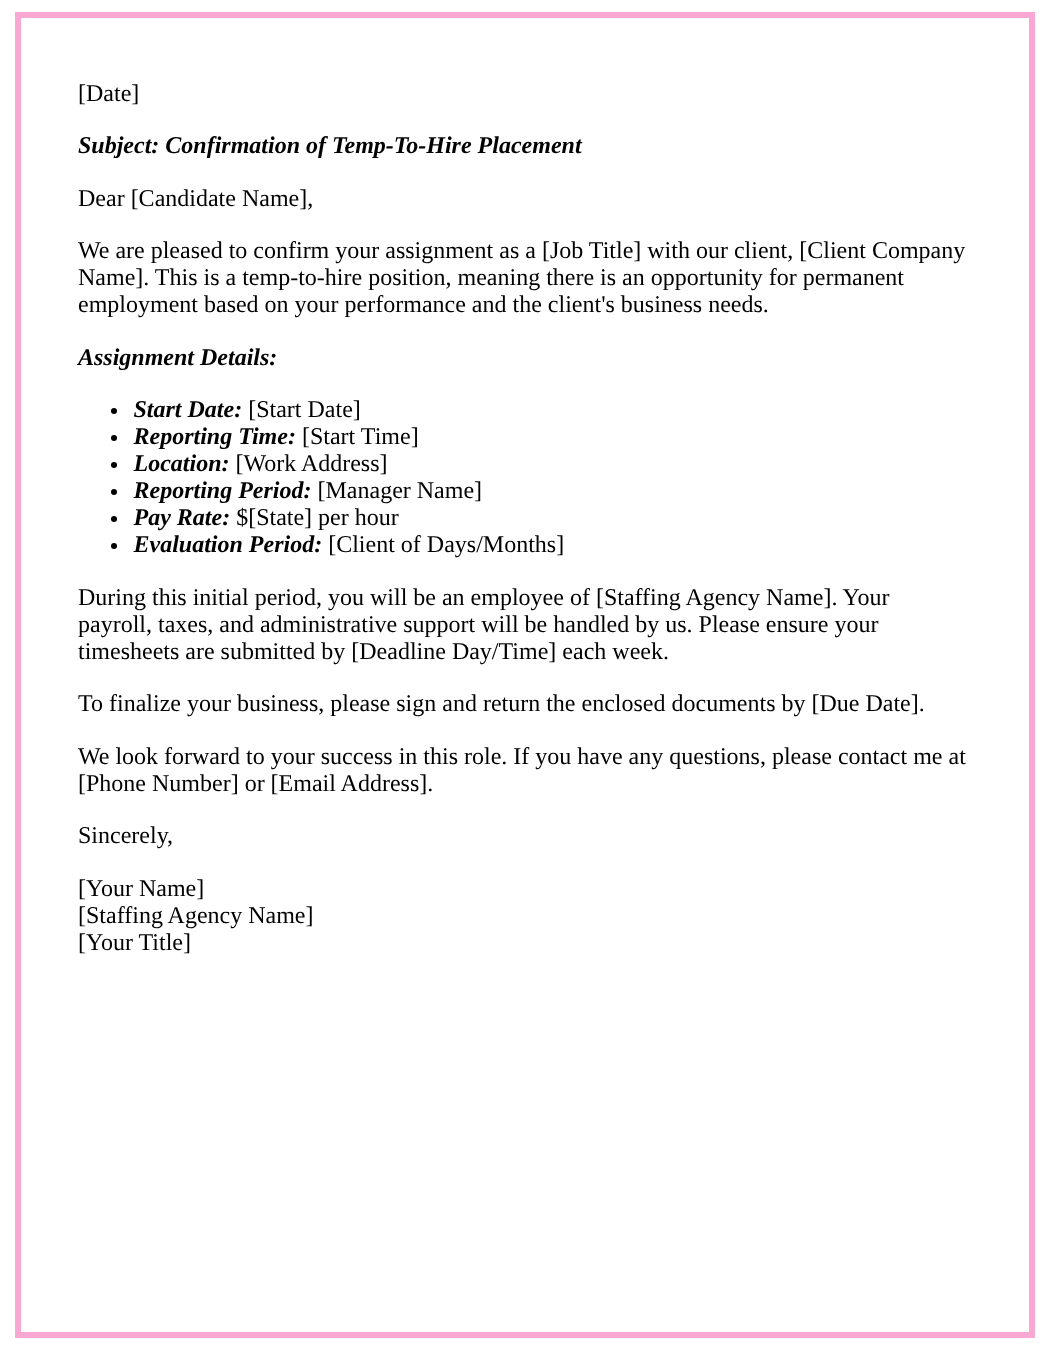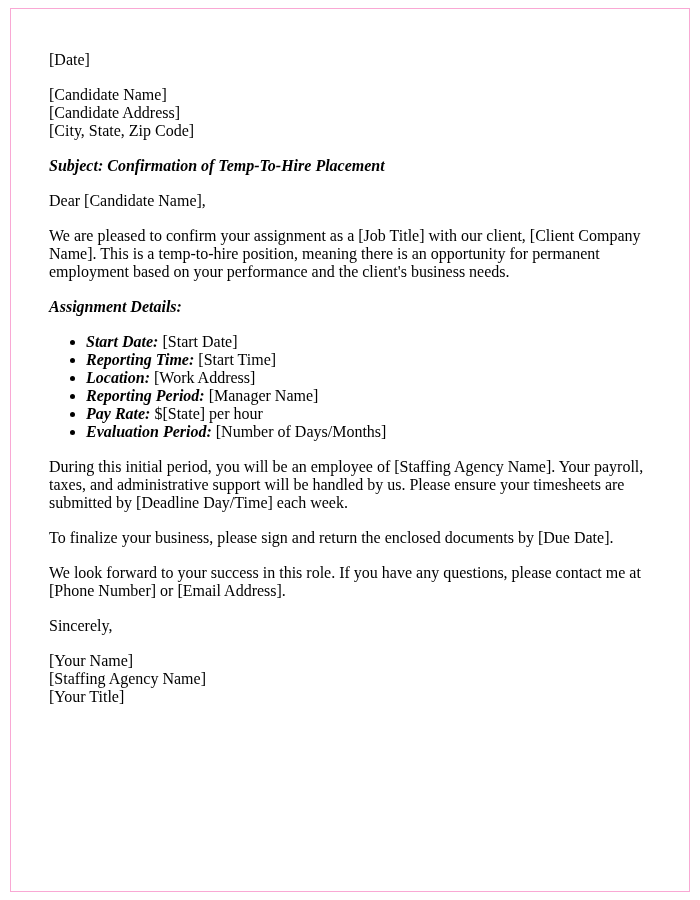--- a/index.html
+++ b/index.html
@@ -14,21 +14,21 @@
       font-family: "Liberation Serif", serif;
       color: #000000;
     }
     .page {
       position: absolute;
       left: 10px;
       top: 8px;
       width: 680px;
       height: 884px;
       box-sizing: border-box;
-      border: 1px solid #f9a8d4;
+      border: 4px solid #f9a8d4;
       padding: 42px 40px 40px 38px;
       background: #ffffff;
     }
     .line, p, li {
       font-size: 16px;
       line-height: 18px;
     }
     p {
       margin: 0 0 17px 0;
     }
@@ -48,25 +48,20 @@
       margin: 0;
     }
   </style>
 </head>
 <body>
 
 <div class="page">
 
   <p>[Date]</p>
 
-  <div class="block">
-    <div class="line">[Candidate Name]</div>
-    <div class="line">[Candidate Address]</div>
-    <div class="line">[City, State, Zip Code]</div>
-  </div>
 
   <p class="bold">Subject: Confirmation of Temp-To-Hire Placement</p>
 
   <p>Dear [Candidate Name],</p>
 
   <p>We are pleased to confirm your assignment as a [Job Title] with our client, [Client Company Name]. This is a temp-to-hire position, meaning there is an opportunity for permanent employment based on your performance and the client's business needs.</p>
 
   <p class="bold">Assignment Details:</p>
 
   <ul class="details">
@@ -79,21 +74,21 @@
     <li>
       <span class="bold">Location:</span><span> [Work Address]</span>
     </li>
     <li>
       <span class="bold">Reporting Period:</span><span> [Manager Name]</span>
     </li>
     <li>
       <span class="bold">Pay Rate:</span><span> $[State] per hour</span>
     </li>
     <li>
-      <span class="bold">Evaluation Period:</span><span> [Number of Days/Months]</span>
+      <span class="bold">Evaluation Period:</span><span> [Client of Days/Months]</span>
     </li>
   </ul>
 
   <p>During this initial period, you will be an employee of [Staffing Agency Name]. Your payroll, taxes, and administrative support will be handled by us. Please ensure your timesheets are submitted by [Deadline Day/Time] each week.</p>
 
   <p>To finalize your business, please sign and return the enclosed documents by [Due Date].</p>
 
   <p>We look forward to your success in this role. If you have any questions, please contact me at [Phone Number] or [Email Address].</p>
 
   <p>Sincerely,</p>

